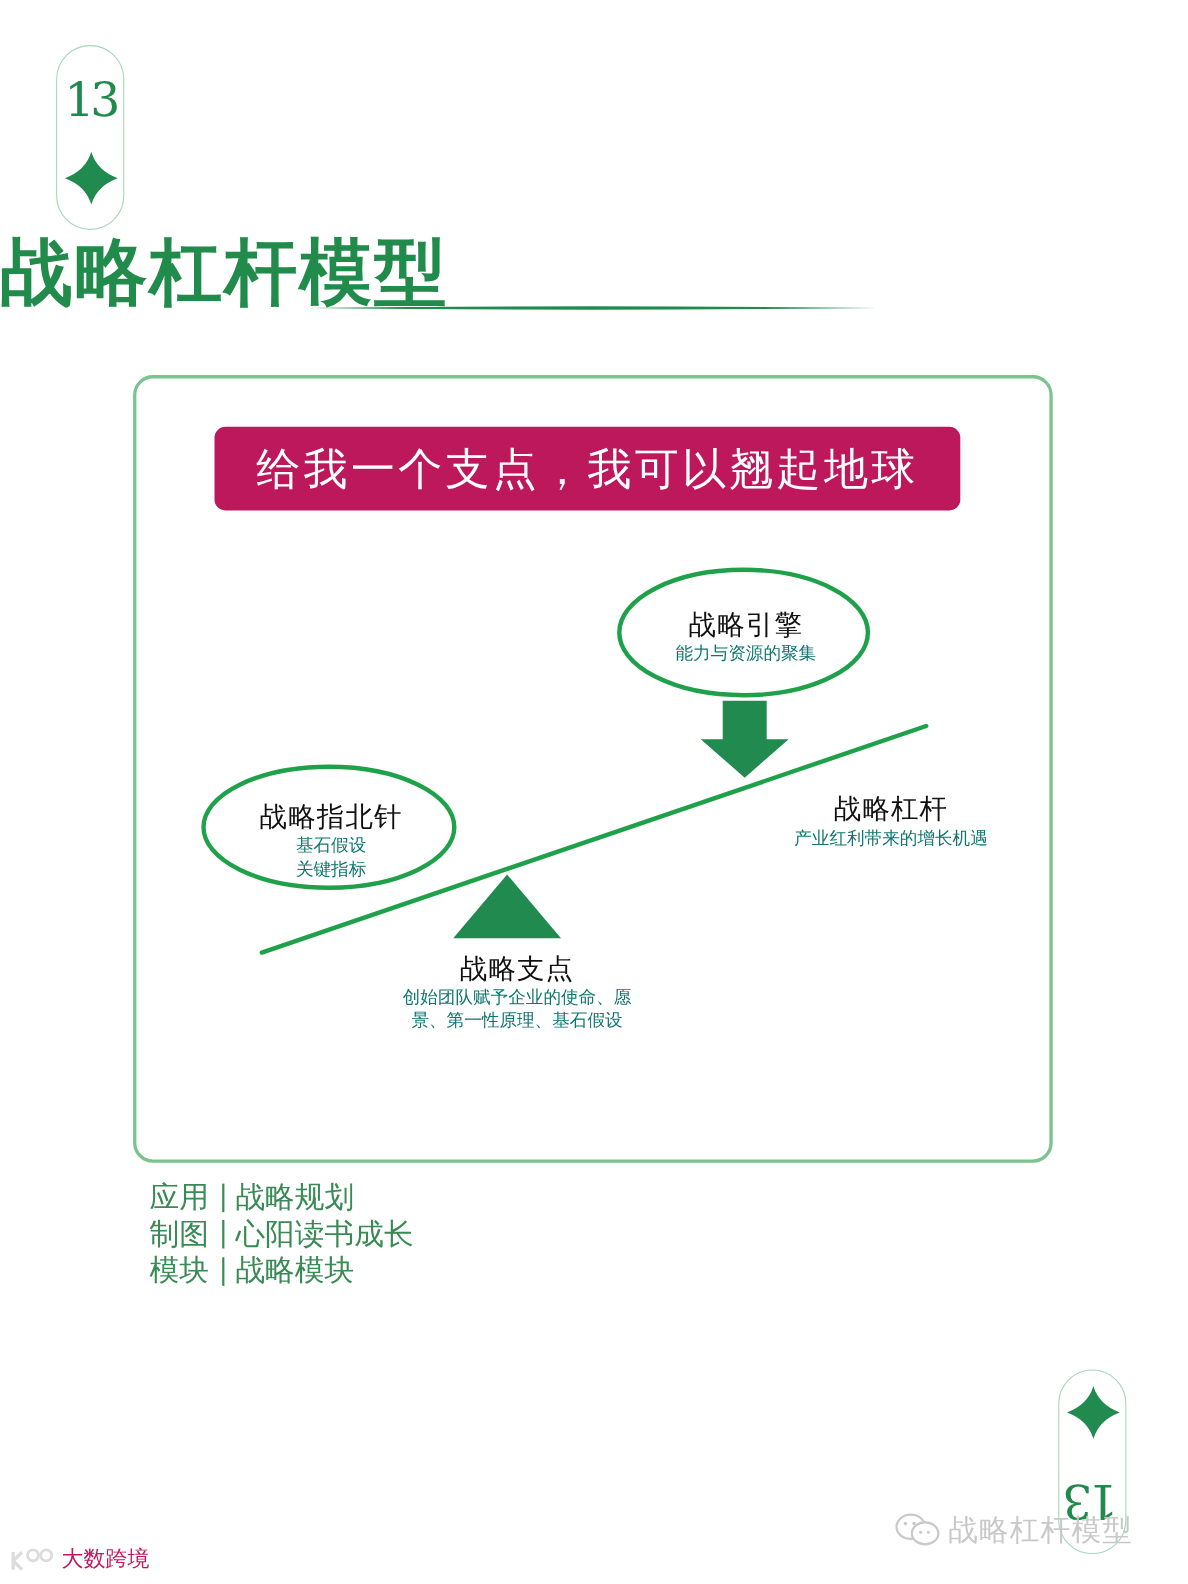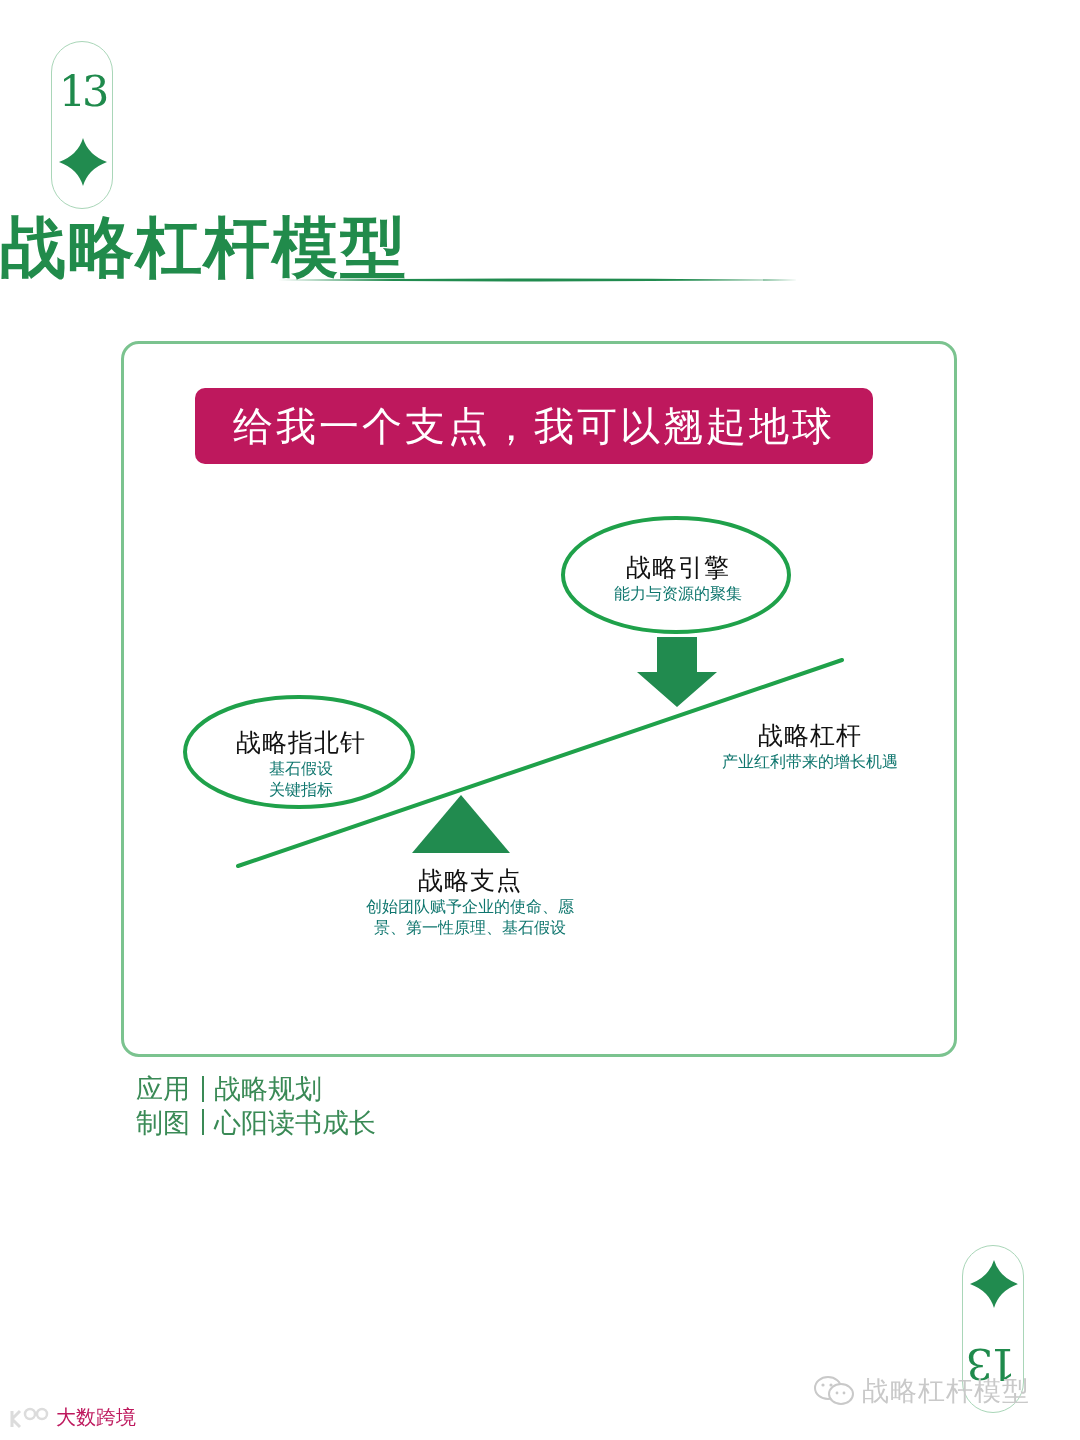--- a/index.html
+++ b/index.html
@@ -136,20 +136,25 @@
   <div class="info-row">
     <span>应用</span>
     <span class="info-sep"></span>
     <span>战略规划</span>
   </div>
   <div class="info-row">
     <span>制图</span>
     <span class="info-sep"></span>
     <span>心阳读书成长</span>
   </div>
+  <div class="info-row">
+    <span>模块</span>
+    <span class="info-sep"></span>
+    <span>战略模块</span>
+  </div>
 </div>
 
 <div class="badge badge-bottom">
   <svg class="badge-diamond" viewBox="0 0 52 52">
     <path d="M26 2 Q31 19 50 26 Q31 33 26 50 Q21 33 2 26 Q21 19 26 2 Z" fill="#218b4f"></path>
   </svg>
   <div class="badge-num">13</div>
 </div>
 
 <div class="wm-right">

